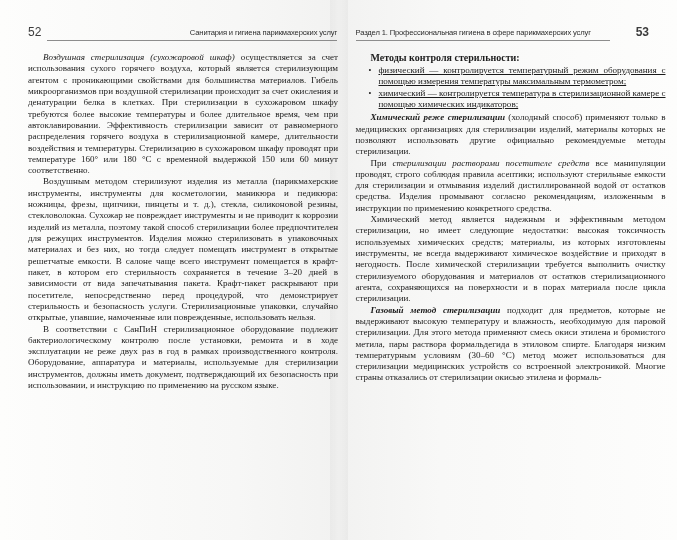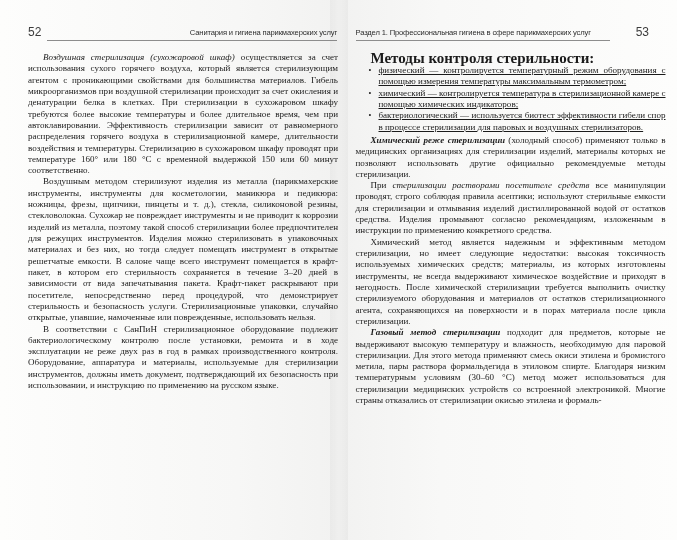--- a/index.html
+++ b/index.html
@@ -73,21 +73,21 @@
     font-family: "Liberation Sans", "DejaVu Sans", sans-serif;
     font-size: 7.6px;
     letter-spacing: -0.15px;
     color: #2c2c2c;
     white-space: nowrap;
     line-height: 9px;
   }
   .runhead.left  .runhead-title { right: 0; }
   .runhead.right .runhead-title { left: 0; }
   .runhead.left  .folio { margin-right: 6px; }
-  .runhead.right .folio { margin-left: 16px; }
+  .runhead.right .folio { margin-left: 16px; font-weight: bold; }
 
   
   .column {
     position: absolute;
     top: 52px;
     font-size: 9.05px;
     line-height: 11.32px;
     text-align: justify;
     text-justify: inter-word;
     hyphens: manual;
@@ -98,21 +98,21 @@
   p {
     margin: 0;
     text-indent: 15px;
   }
 
   .it  { font-style: italic; }
   .bi  { font-style: italic; font-weight: bold; }
 
   h3.subhead {
     margin: 0 0 1px 0;
-    font-size: 15px;
+    font-size: 10px;
     line-height: 12px;
     font-weight: bold;
     text-align: left;
     text-indent: 15px;
   }
 
   ul.bullets {
     margin: 0 0 2px 0;
     padding: 0;
     list-style: none;
@@ -178,21 +178,20 @@
       <span class="folio">53</span>
     </div>
 
     <div class="column">
 
       <h3 class="subhead">Методы контроля стерильности:</h3>
 
       <ul class="bullets">
         <li>физический — контролируется температурный режим оборудования с помощью измерения температуры максимальным термометром;</li>
         <li>химический — контролируется температура в стерилизационной камере с помощью химических индикаторов;</li>
-        <li>бактериологический — используется биотест эффективности гибели спор в процессе стерилизации для паровых и воздушных стерилизаторов.</li>
       </ul>
 
       <p><span class="bi">Химический реже стерилизации</span><span> (холодный способ) применяют только в медицинских организациях для стерилизации изделий, материалы которых не позволяют использовать другие официально рекомендуемые методы стерилизации.</span></p>
 
       <p><span>При </span><span class="it">стерилизации растворами посетителе средств</span><span> все манипуляции проводят, строго соблюдая правила асептики; используют стерильные емкости для стерилизации и отмывания изделий дистиллированной водой от остатков средства. Изделия промывают согласно рекомендациям, изложенным в инструкции по применению конкретного средства.</span></p>
 
       <p>Химический метод является надежным и эффективным методом стерилизации, но имеет следующие недостатки: высокая токсичность используемых химических средств; материалы, из которых изготовлены инструменты, не всегда выдерживают химическое воздействие и приходят в негодность. После химической стерилизации требуется выполнить очистку стерилизуемого оборудования и материалов от остатков стерилизационного агента, сохраняющихся на поверхности и в порах материала после цикла стерилизации.</p>
 
       <p><span class="bi">Газовый метод стерилизации</span><span> подходит для предметов, которые не выдерживают высокую температуру и влажность, необходимую для паровой стерилизации. Для этого метода применяют смесь окиси этилена и бромистого метила, пары раствора формальдегида в этиловом спирте. Благодаря низким температурным условиям (30–60 °C) метод может использоваться для стерилизации медицинских устройств со встроенной электроникой. Многие страны отказались от стерилизации окисью этилена и формаль-</span></p>
 

